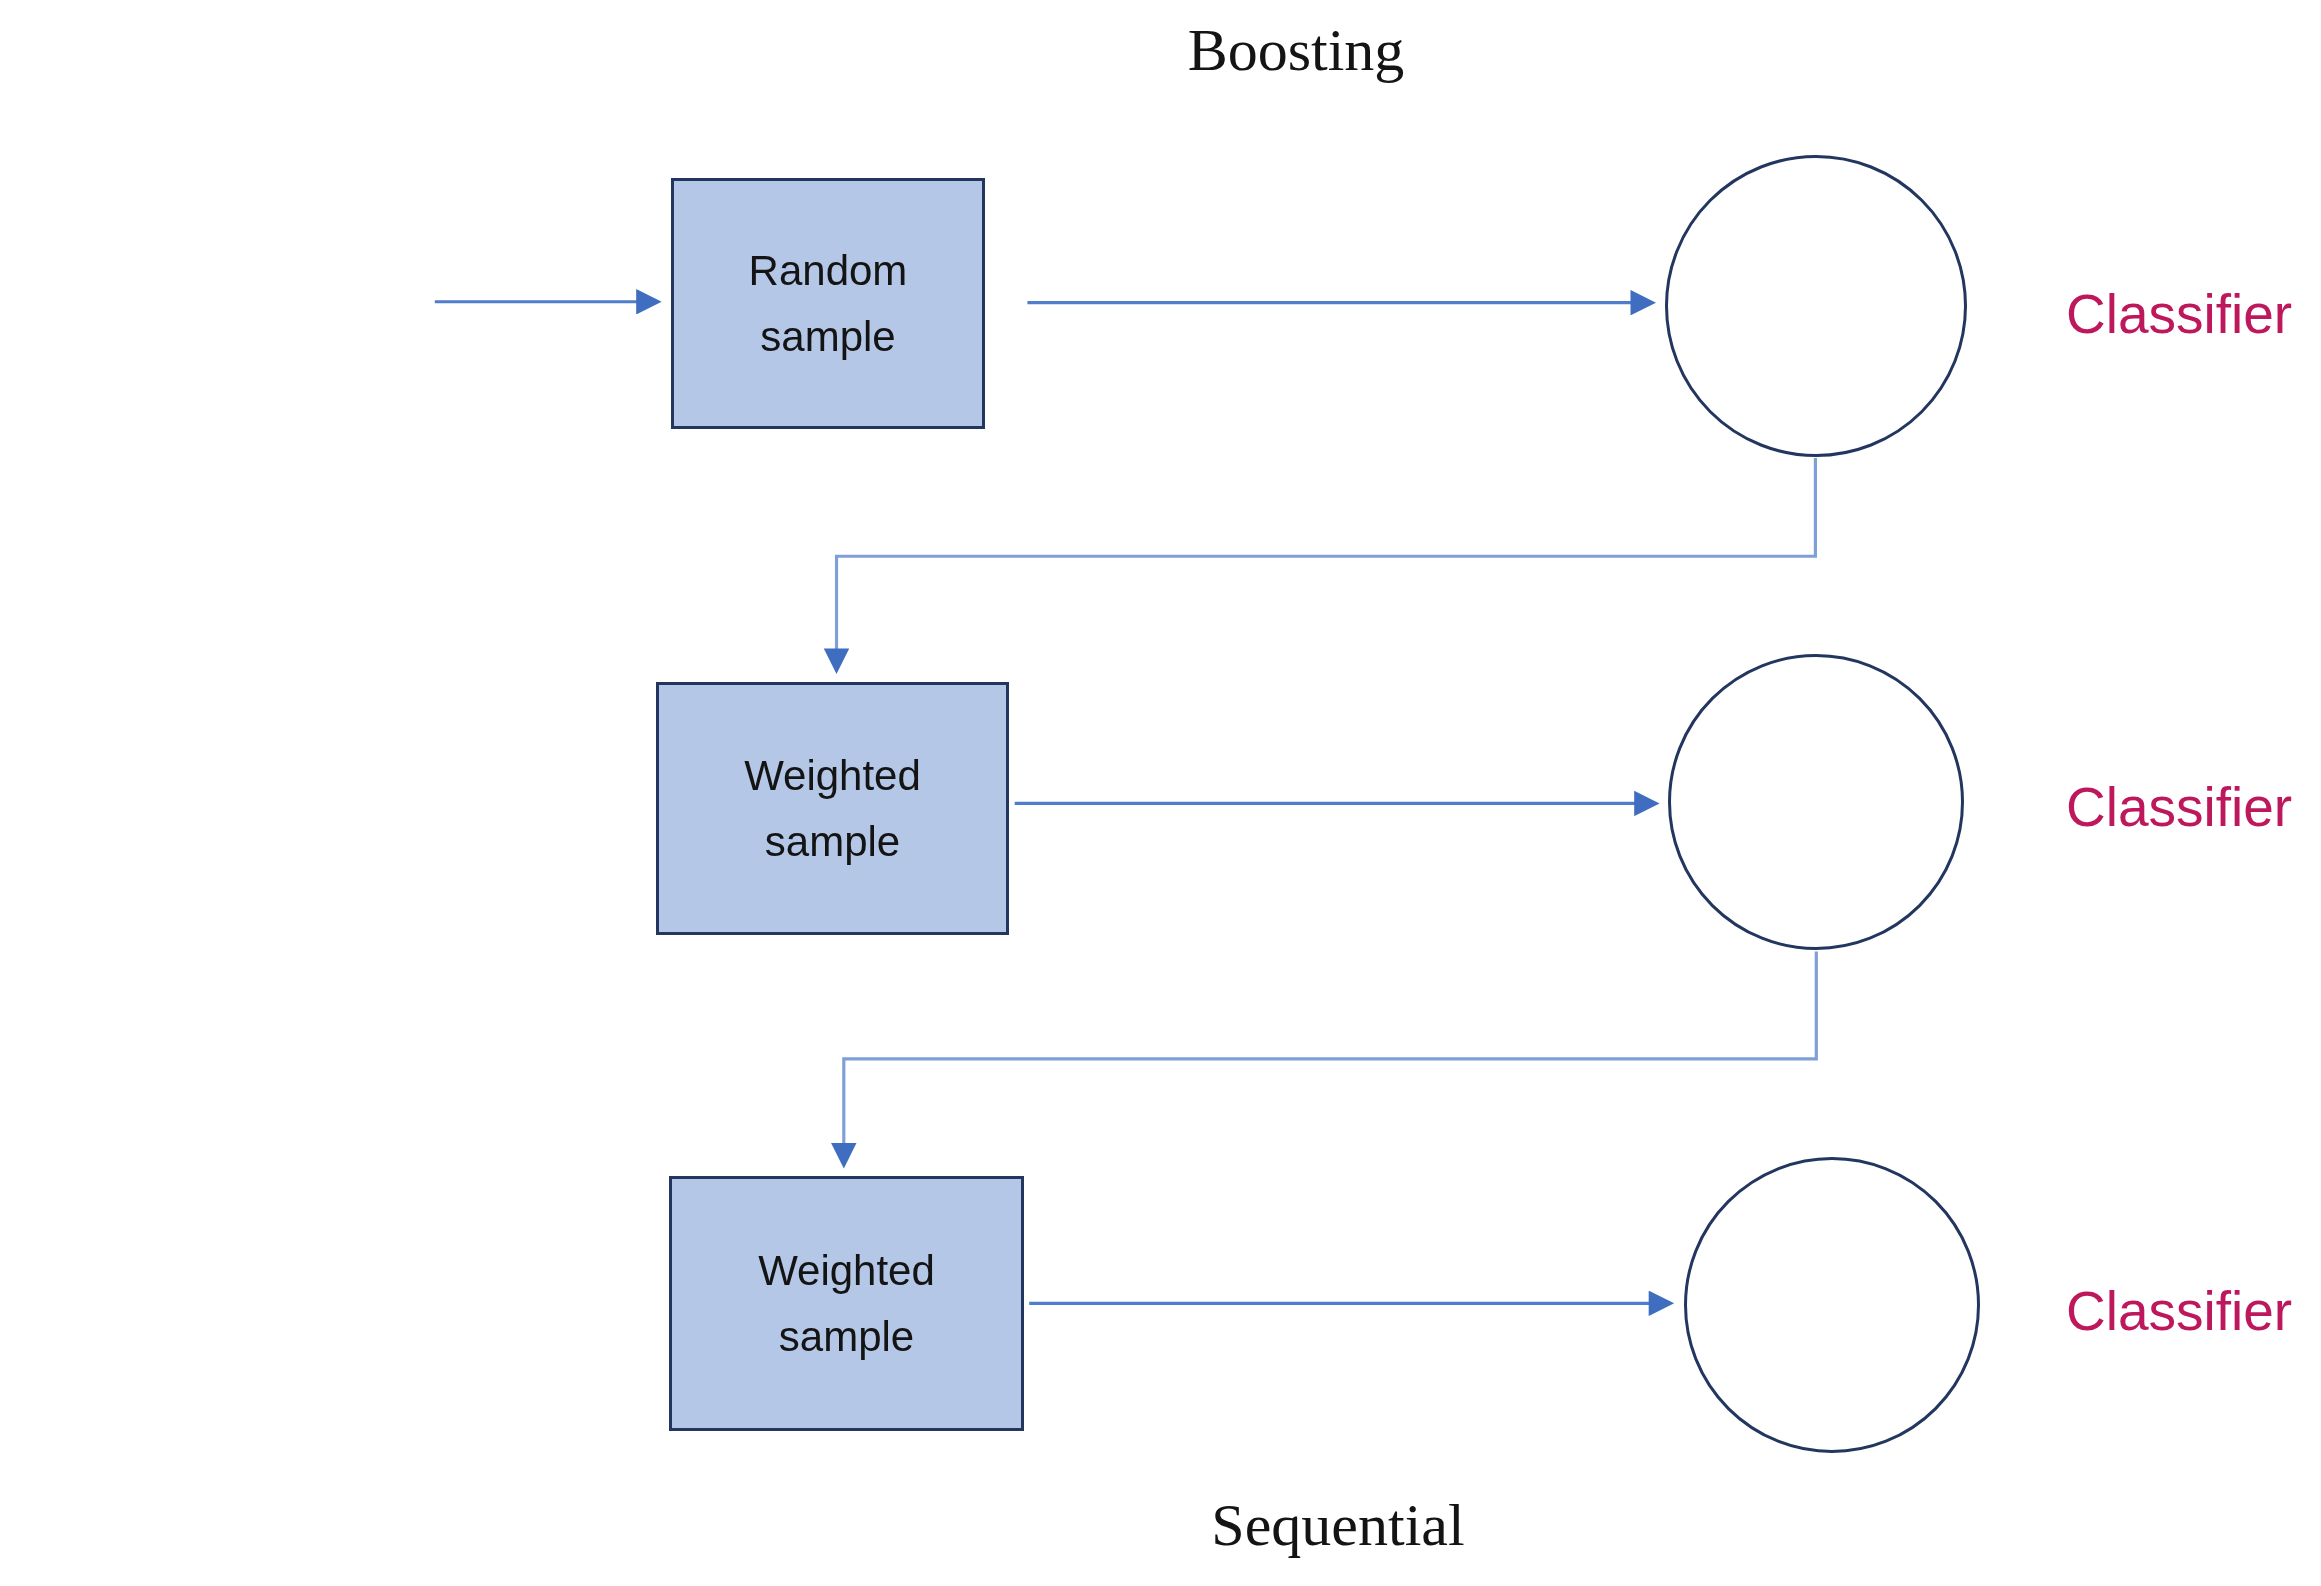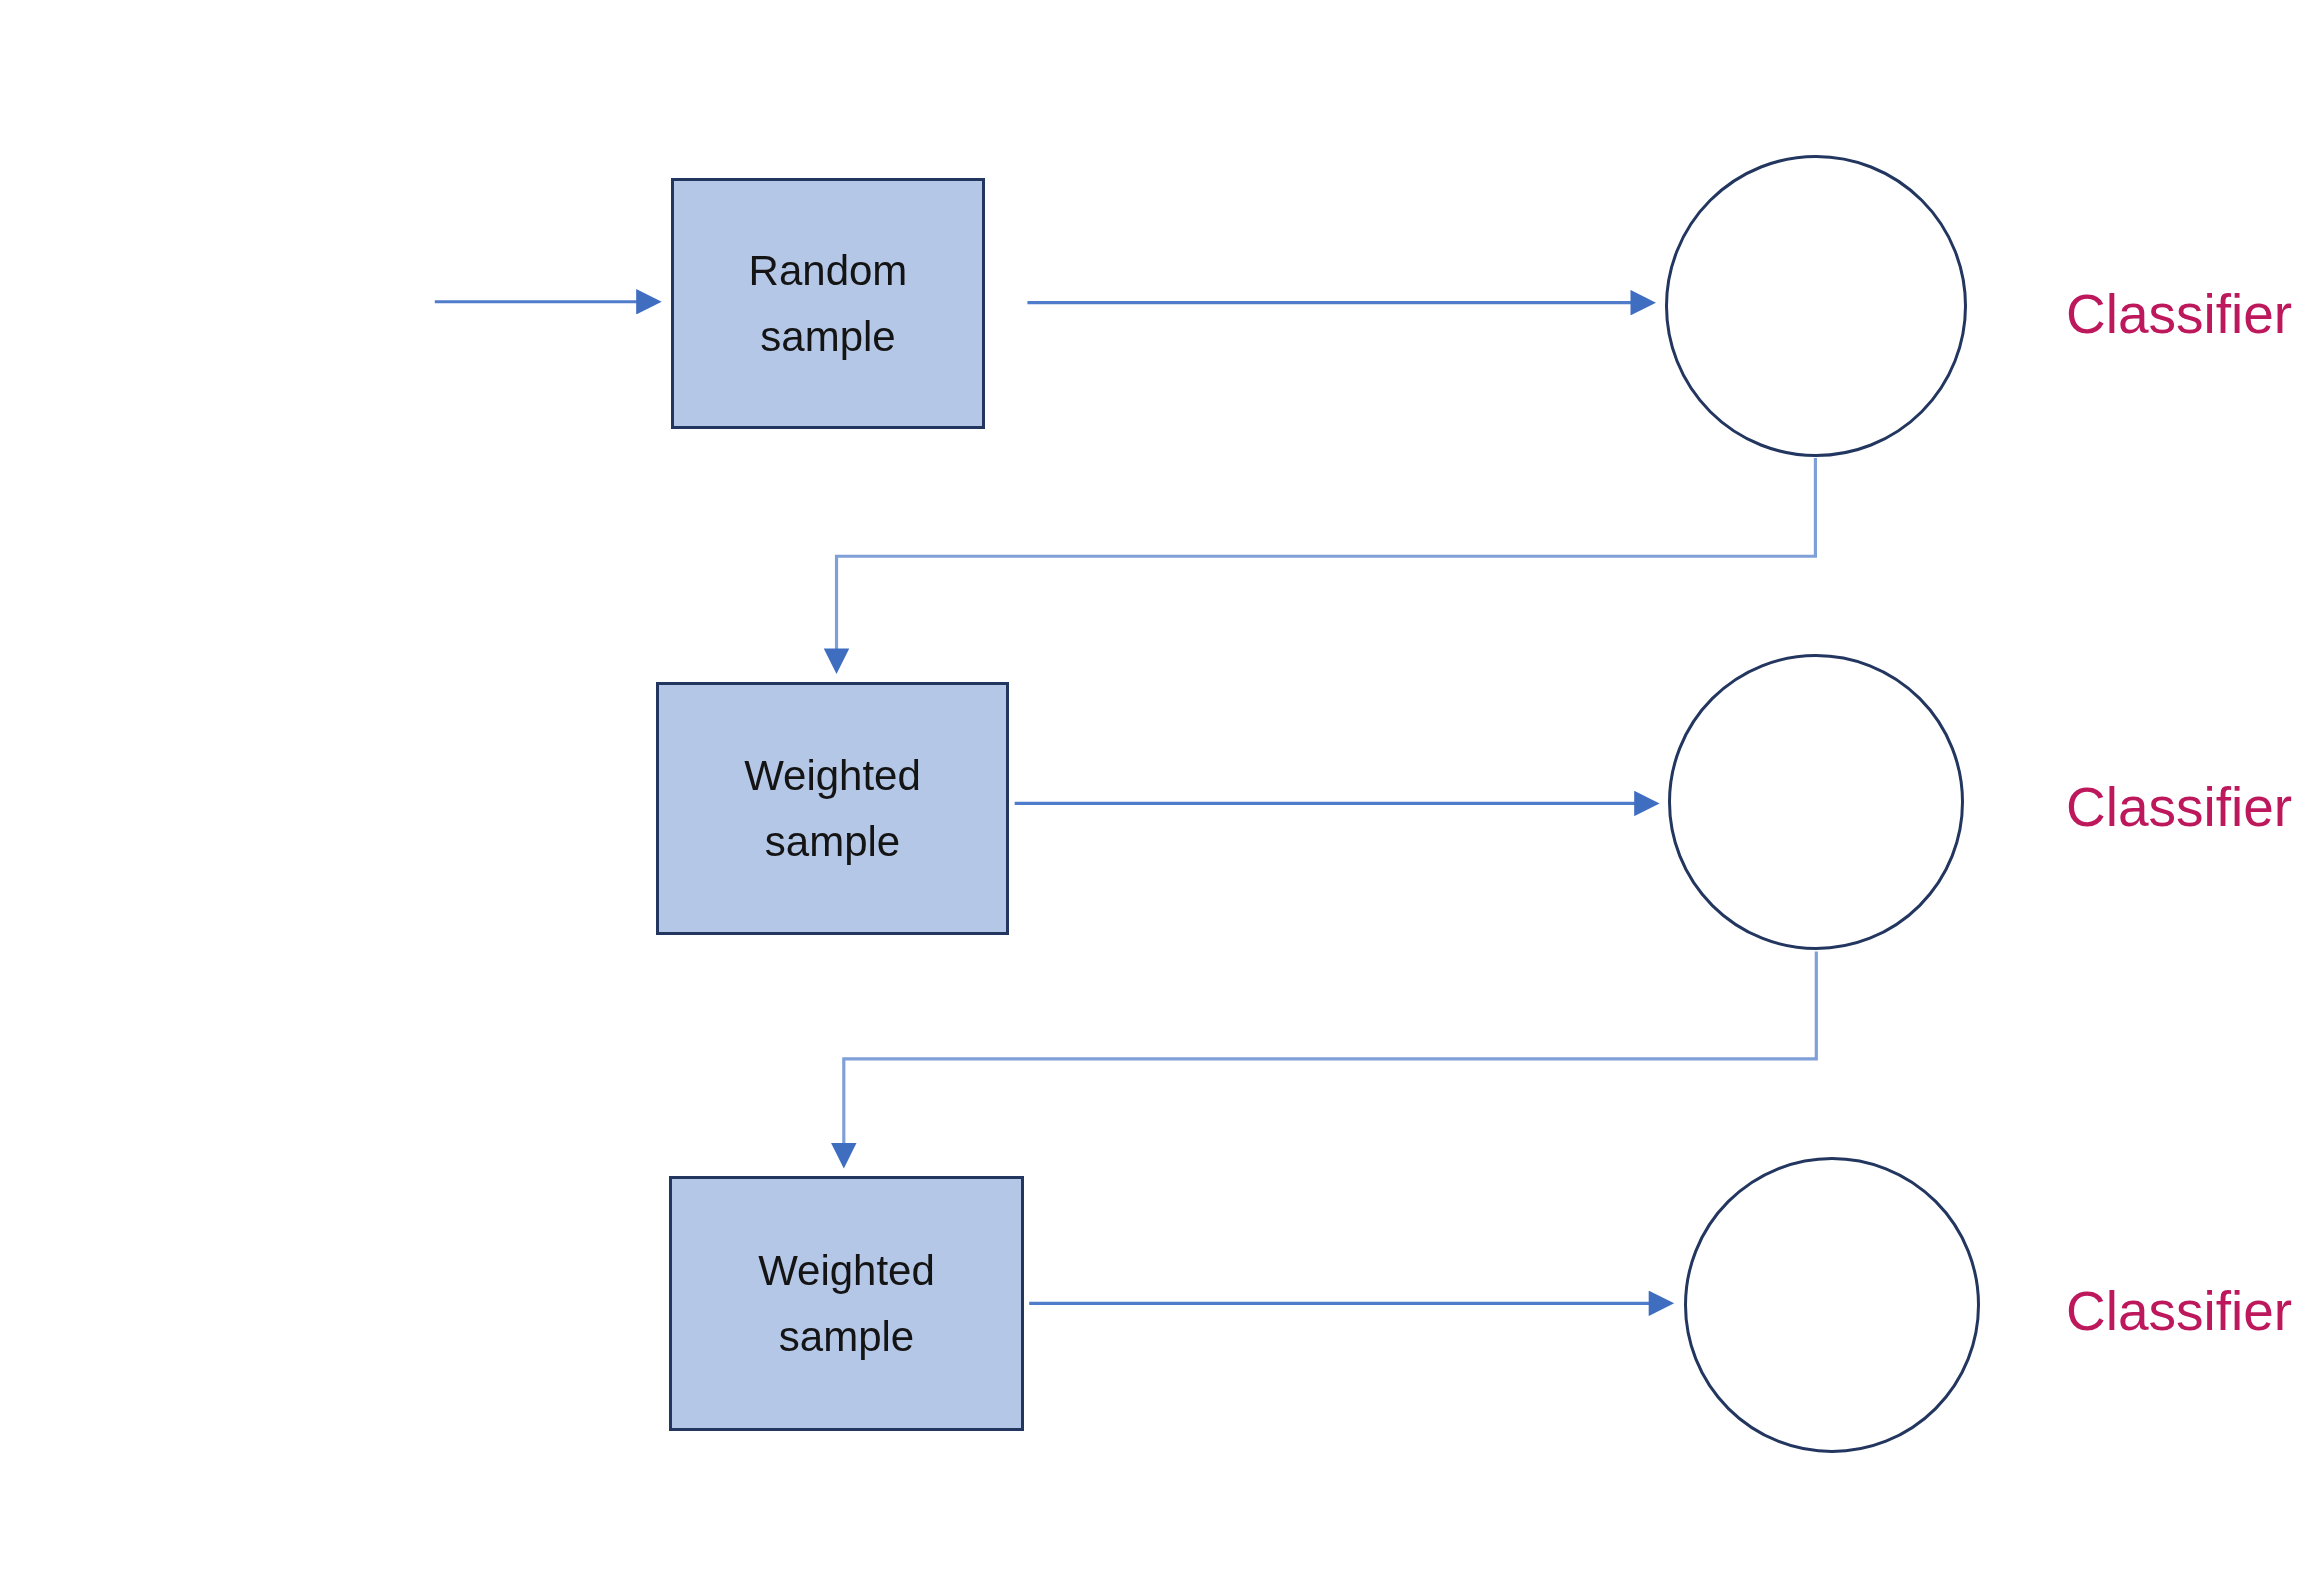--- a/index.html
+++ b/index.html
@@ -66,20 +66,21 @@
     color:#be185d;
     transform:translateY(-50%);
     white-space:nowrap;
   }
 </style>
 </head>
 <body>
 
 <div class="canvas">
 
+  <div class="title" style="left:1296px; top:16.4px;">Boosting</div>
 
   <svg class="connectors" width="2322" height="1586" viewBox="0 0 2554 1745" aria-hidden="true">
     <defs>
       <marker id="arrow" viewBox="0 0 10 10" refX="8" refY="5" markerWidth="9" markerHeight="8" orient="auto-start-reverse">
         <path d="M0 0 L10 5 L0 10 Z" fill="#3f6ec0"></path>
       </marker>
     </defs>
 
     <path class="conn" d="M478 332 H 722" marker-end="url(#arrow)"></path>
 
@@ -115,15 +116,16 @@
   <div class="circle-node" style="left:1668px; top:654px; width:296px; height:296px;"></div>
 
   <div class="circle-node" style="left:1684px; top:1157px; width:296px; height:296px;"></div>
 
   <span class="classifier-label" style="left:2066px; top:314px;">Classifier</span>
 
   <span class="classifier-label" style="left:2066px; top:807px;">Classifier</span>
 
   <span class="classifier-label" style="left:2066px; top:1311px;">Classifier</span>
 
+  <div class="footer-label" style="left:1338px; top:1491px;">Sequential</div>
 
 </div>
 
 
 </body></html>

